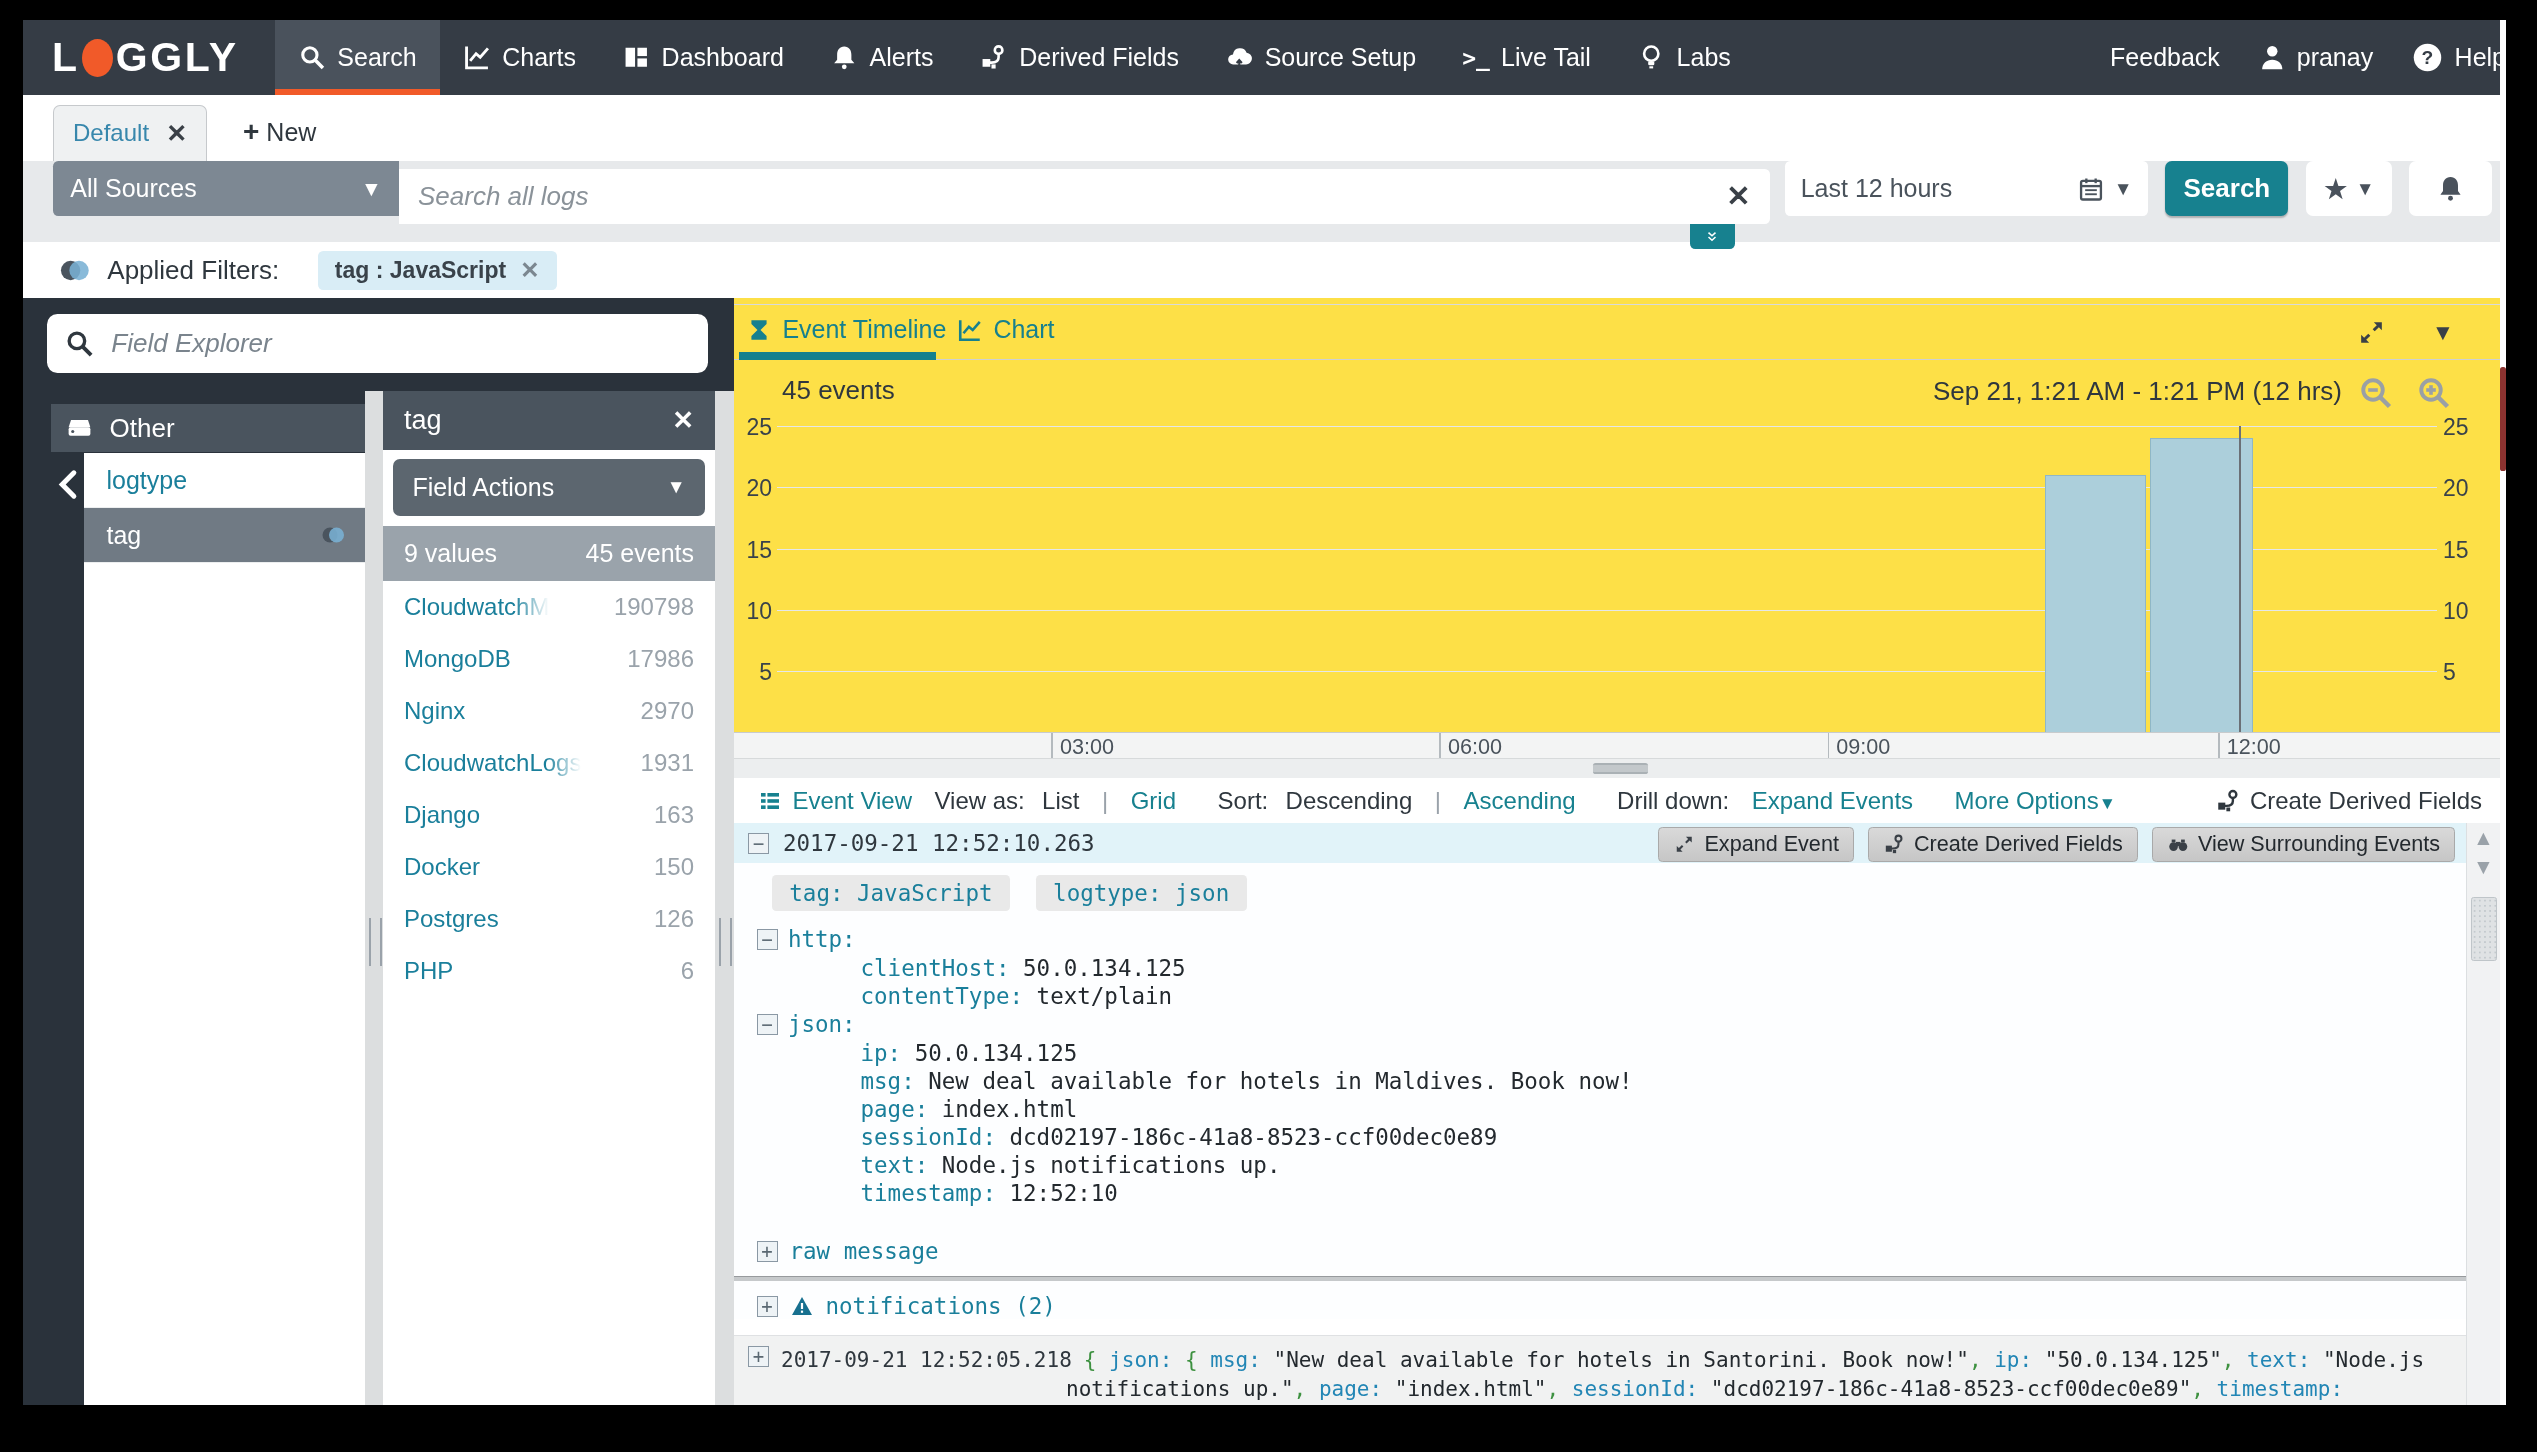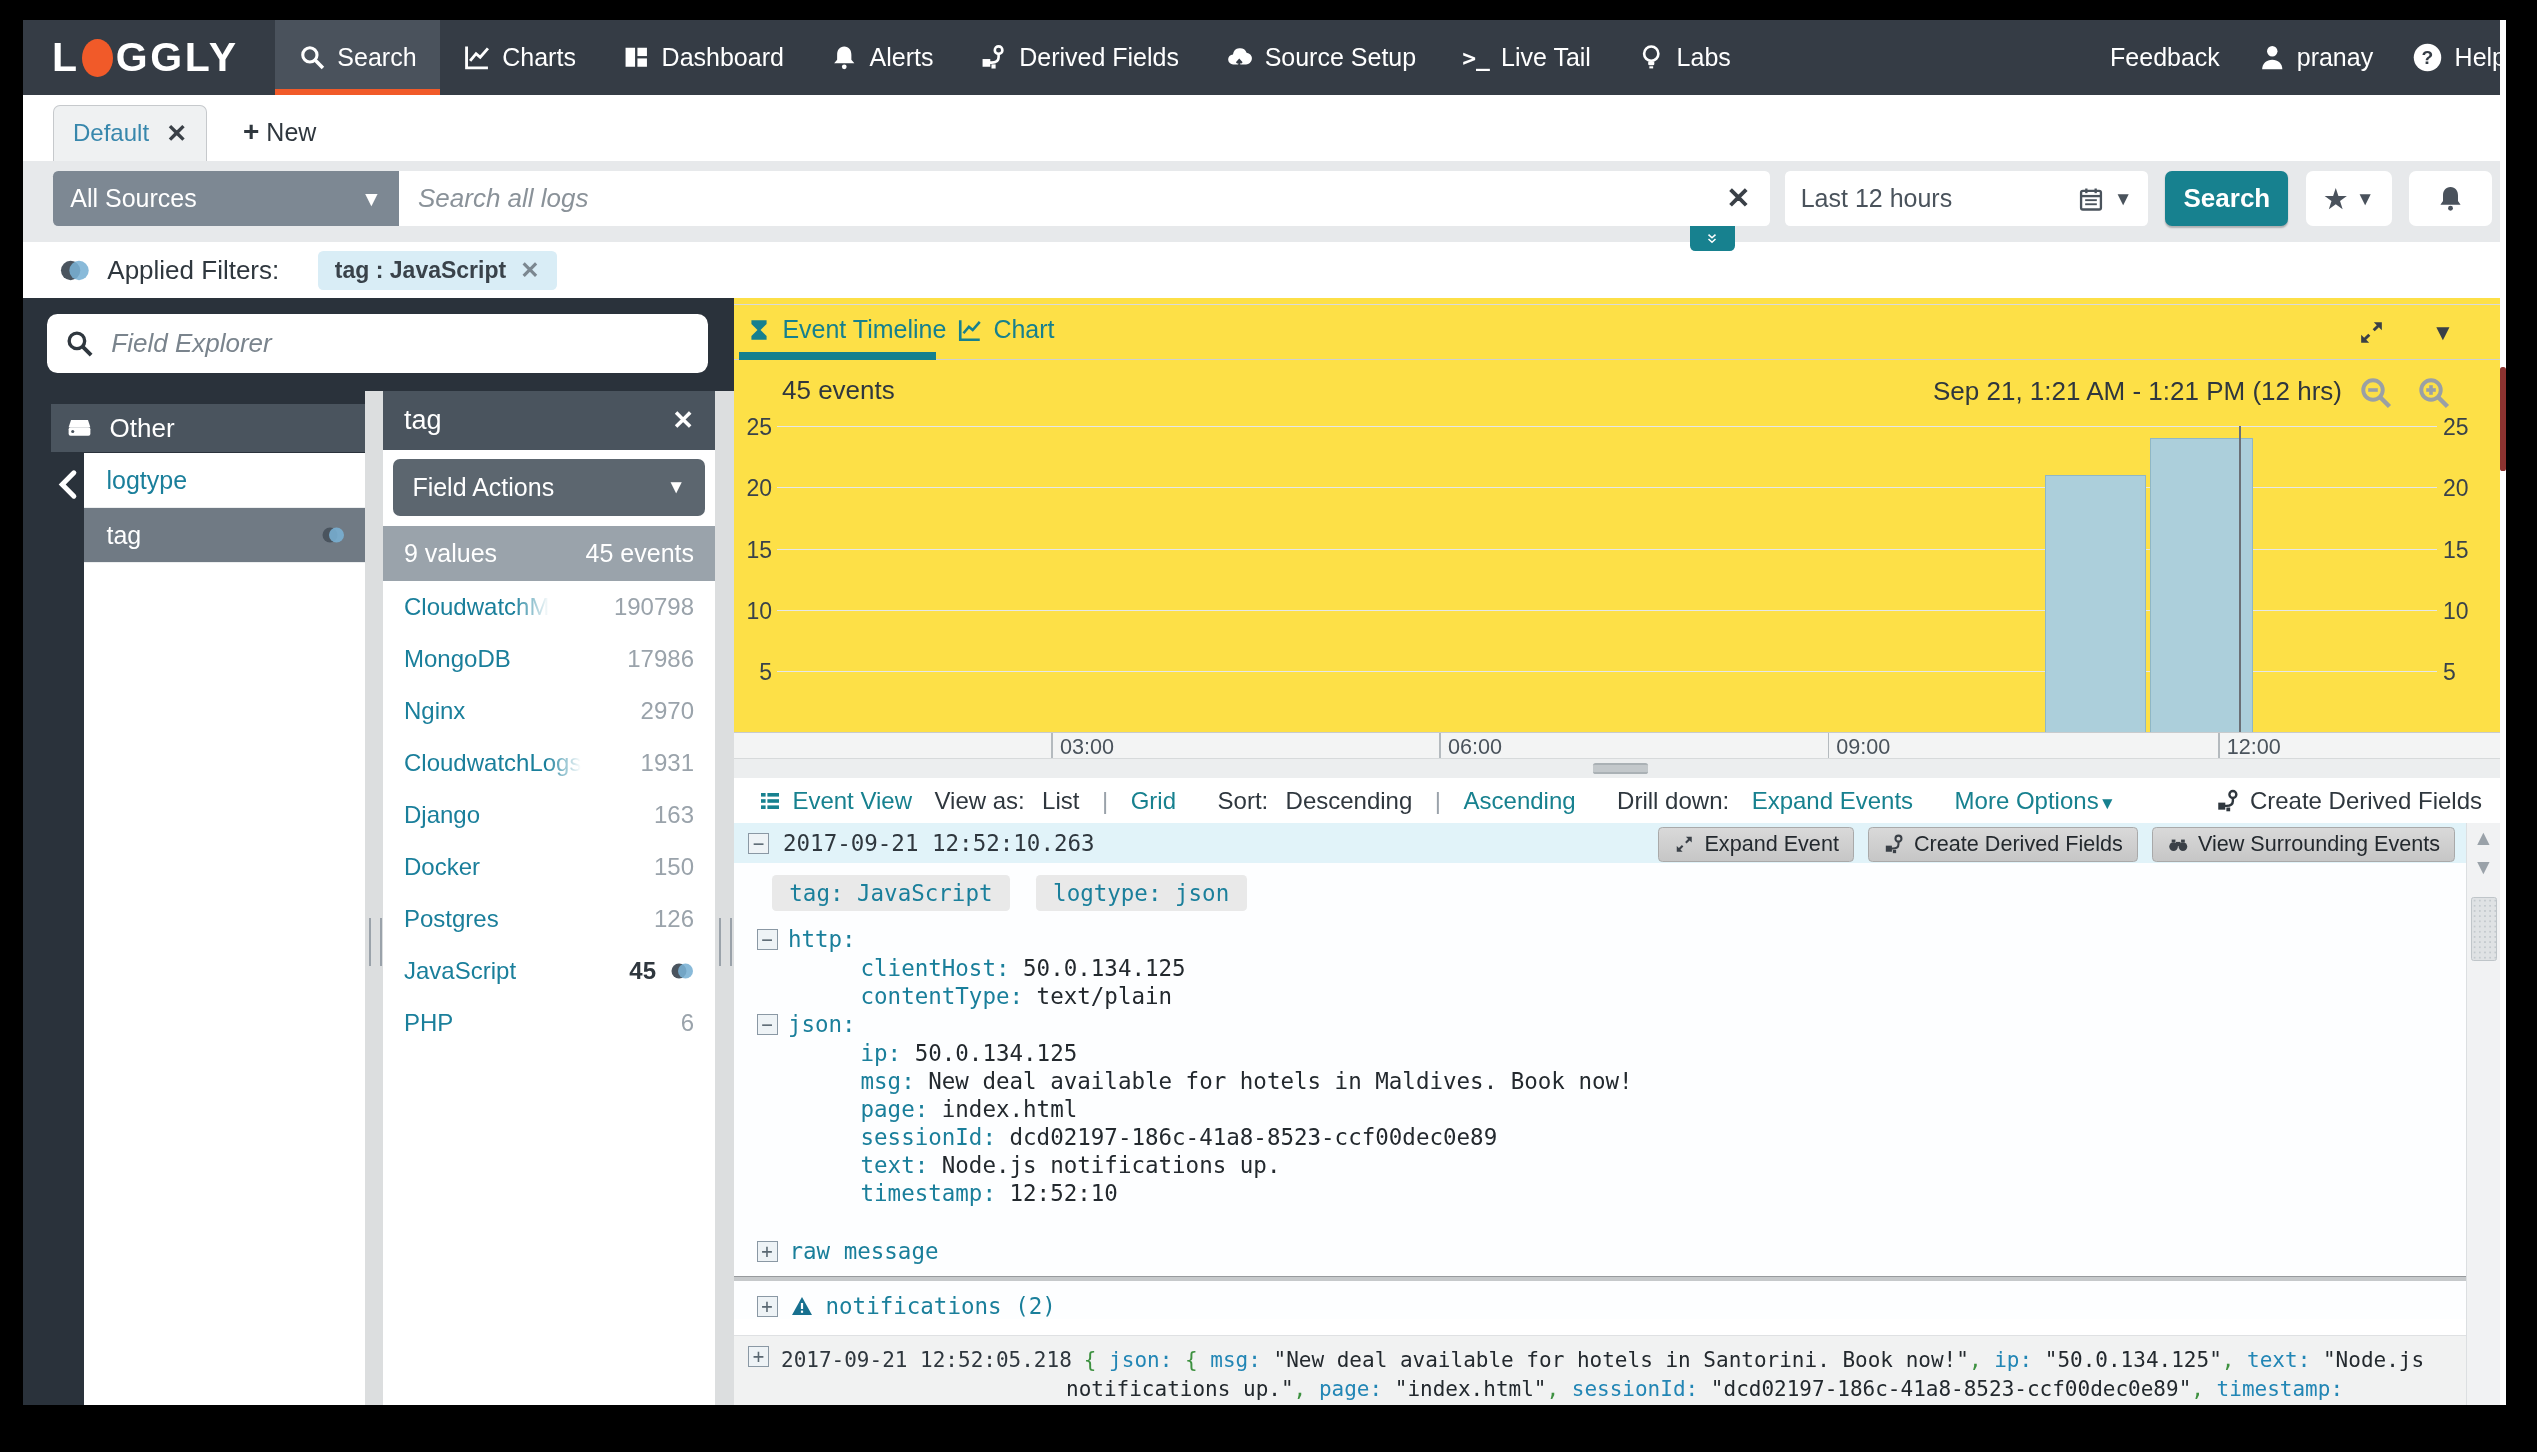--- a/index.html
+++ b/index.html
@@ -22,21 +22,21 @@
 
   
   .tabrow{position:absolute;top:75px;height:66px;left:0;right:0;background:#fff;}
   .tab{position:absolute;left:30px;top:9.5px;height:56px;min-width:147px;background:#eff1f2;border:1.7px solid #c6c9cc;border-bottom:none;
        border-radius:7px 7px 0 0;display:flex;align-items:center;justify-content:center;gap:17.3px;color:#3787ac;font-size:24px;padding:0 19px;box-sizing:border-box;}
   .tab-close{color:#3a4047;font-weight:bold;font-size:25px;cursor:pointer;}
   .newtab{position:absolute;left:220px;top:21px;display:flex;align-items:center;gap:7px;font-size:25px;color:#2f373e;cursor:pointer;}
   .newtab .plus{font-weight:bold;font-size:28px;}
 
   
-  .searchrow{position:absolute;top:141px;height:81px;left:0;right:0;background:#e7e9eb;display:flex;align-items:flex-end;padding:0 14px 16px 30px;box-sizing:border-box;}
+  .searchrow{position:absolute;top:141px;height:81px;left:0;right:0;background:#e7e9eb;display:flex;align-items:flex-start;padding:0 14px 16px 30px;box-sizing:border-box;}
   .src-select{width:346px;height:55px;background:#7d8893;border-radius:5.2px 0 0 5.2px;color:#fff;font-size:25px;display:flex;align-items:center;padding:0 17.3px;box-sizing:border-box;cursor:pointer;flex:none;}
   .src-select .caret{margin-left:auto;font-size:21px;}
   .query-wrap{flex:1;height:55px;background:#fff;border-radius:0 5.2px 5.2px 0;position:relative;display:flex;align-items:center;margin-top:8px;}
   .query-input{border:none;outline:none;width:100%;height:100%;font-size:26px;font-style:italic;color:#39424a;background:transparent;padding:0 61px 0 19px;box-sizing:border-box;font-family:"Liberation Sans",sans-serif;}
   .query-input::placeholder{color:#8a9299;}
   .query-clear{position:absolute;right:19px;color:#3a4047;font-size:29px;font-weight:bold;cursor:pointer;line-height:1;}
   .more-badge{position:absolute;right:35px;bottom:-25px;width:45px;height:25px;background:#17818f;border-radius:0 0 5.2px 5.2px;display:flex;align-items:center;justify-content:center;color:#fff;z-index:3;cursor:pointer;}
   .timebox{width:363px;height:55px;background:#fff;border-radius:5.2px;margin-left:15.6px;display:flex;align-items:center;padding:0 15.6px;box-sizing:border-box;font-size:25px;color:#4a535c;cursor:pointer;flex:none;}
   .timebox .cal{margin-left:auto;font-size:28px;color:#4a535c;}
   .timebox .caret{margin-left:8.6px;font-size:19px;color:#4a535c;}
@@ -408,30 +408,20 @@
             <span class="value-name">Django</span>
     <span class="value-count">163</span>
           </div>
           <div class="value-row">
             <span class="value-name">Docker</span>
     <span class="value-count">150</span>
           </div>
           <div class="value-row">
             <span class="value-name">Postgres</span>
     <span class="value-count">126</span>
-          </div>
-          <div class="value-row">
-            <span class="value-name">JavaScript</span>
-    <span class="value-count active">45</span>
-            <span class="venn icon">
-              <svg viewBox="0 0 24 24" xmlns="http://www.w3.org/2000/svg">
-                <circle cx="9" cy="12" r="7.5" fill="#4a545e"></circle>
-                <circle cx="15.5" cy="12" r="7.5" fill="#79b1d4" fill-opacity="0.88"></circle>
-              </svg>
-            </span>
           </div>
           <div class="value-row">
             <span class="value-name">PHP</span>
     <span class="value-count">6</span>
           </div>
         </div>
     </div>
     <div class="v-divider" style="left:692px;width:19px;">
         <span class="grip"></span>
       </div>

